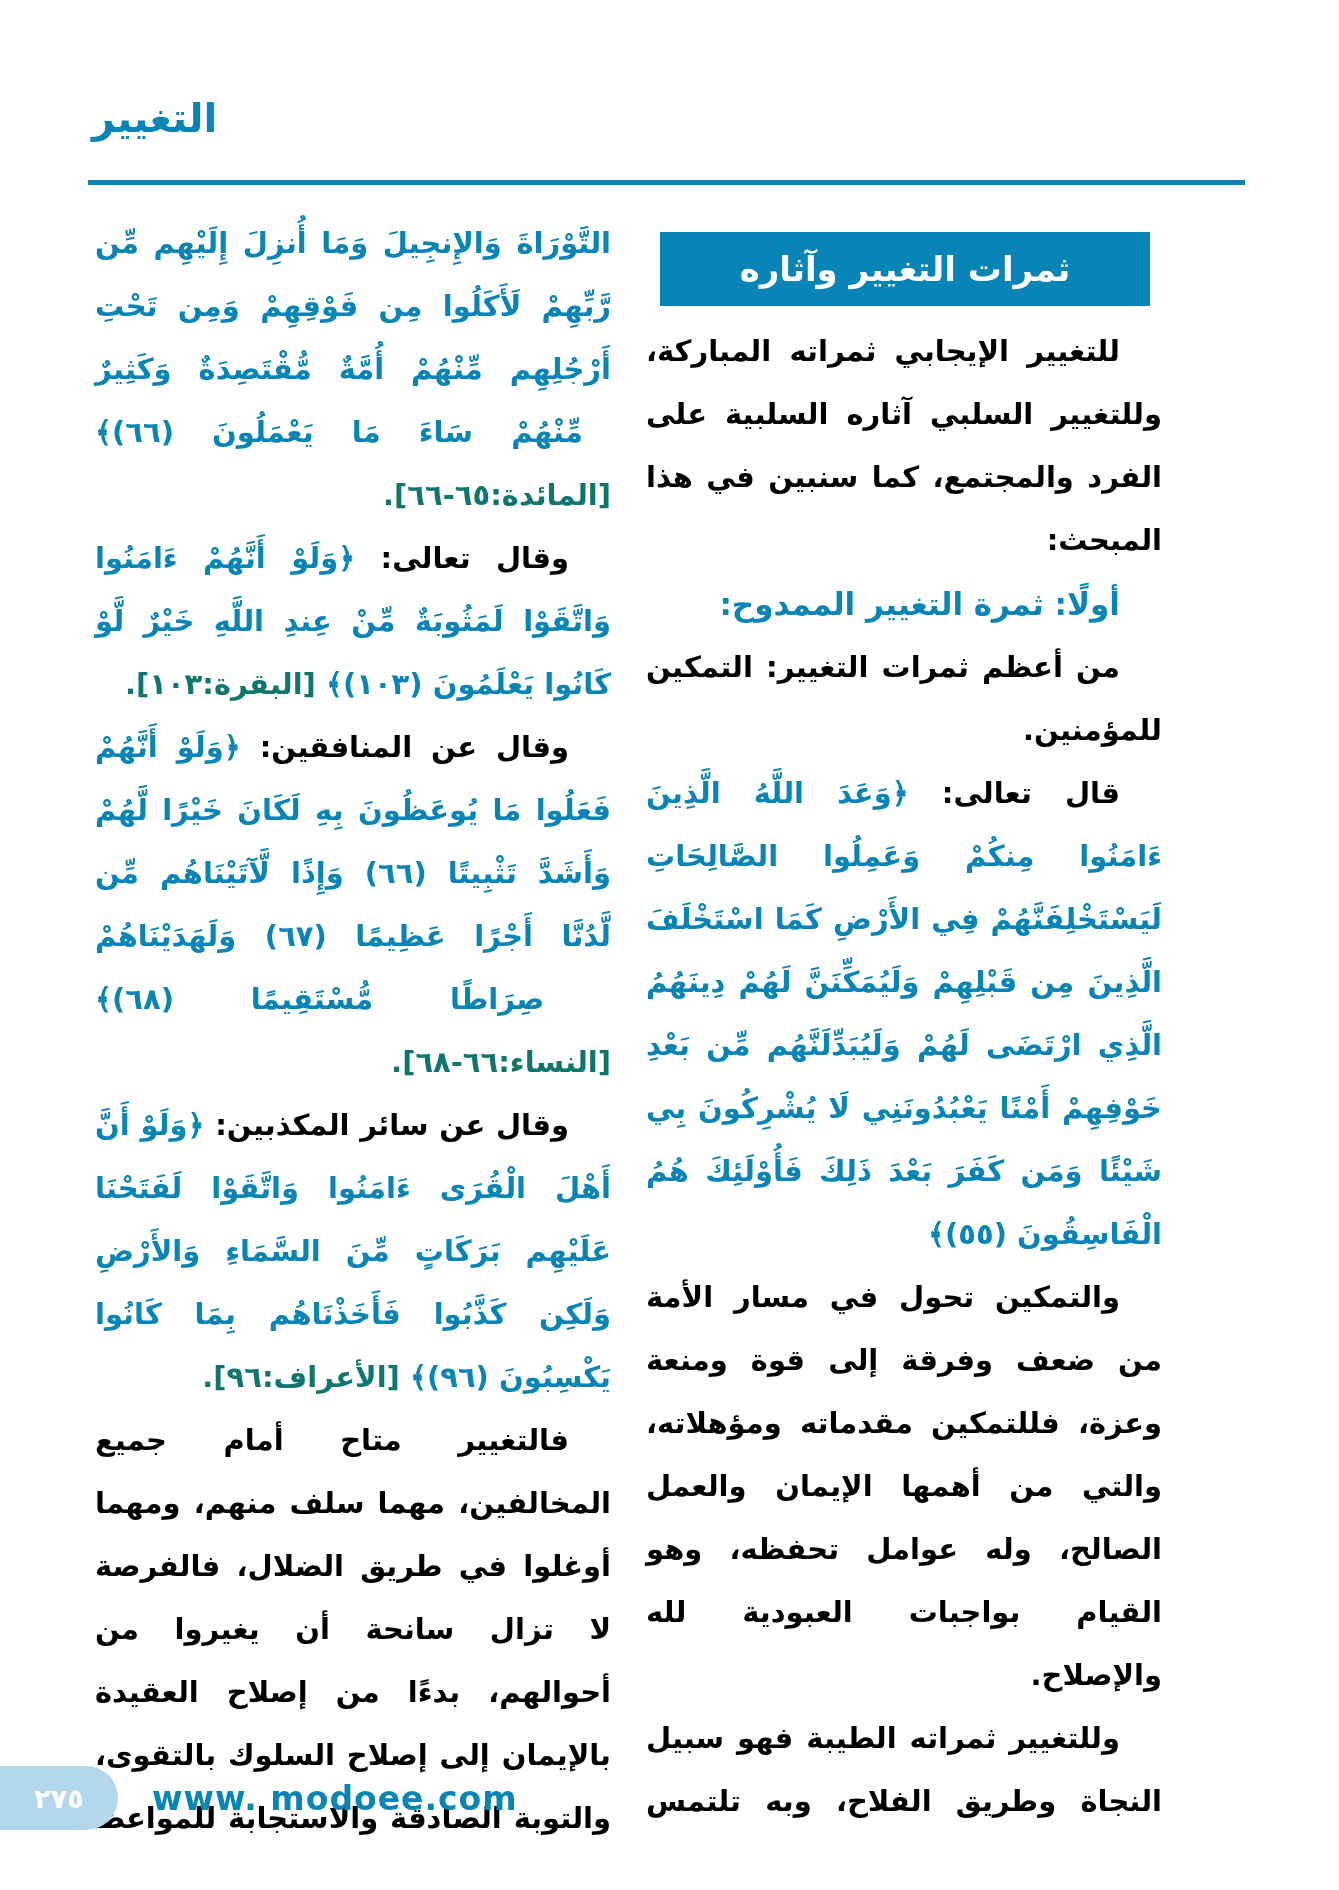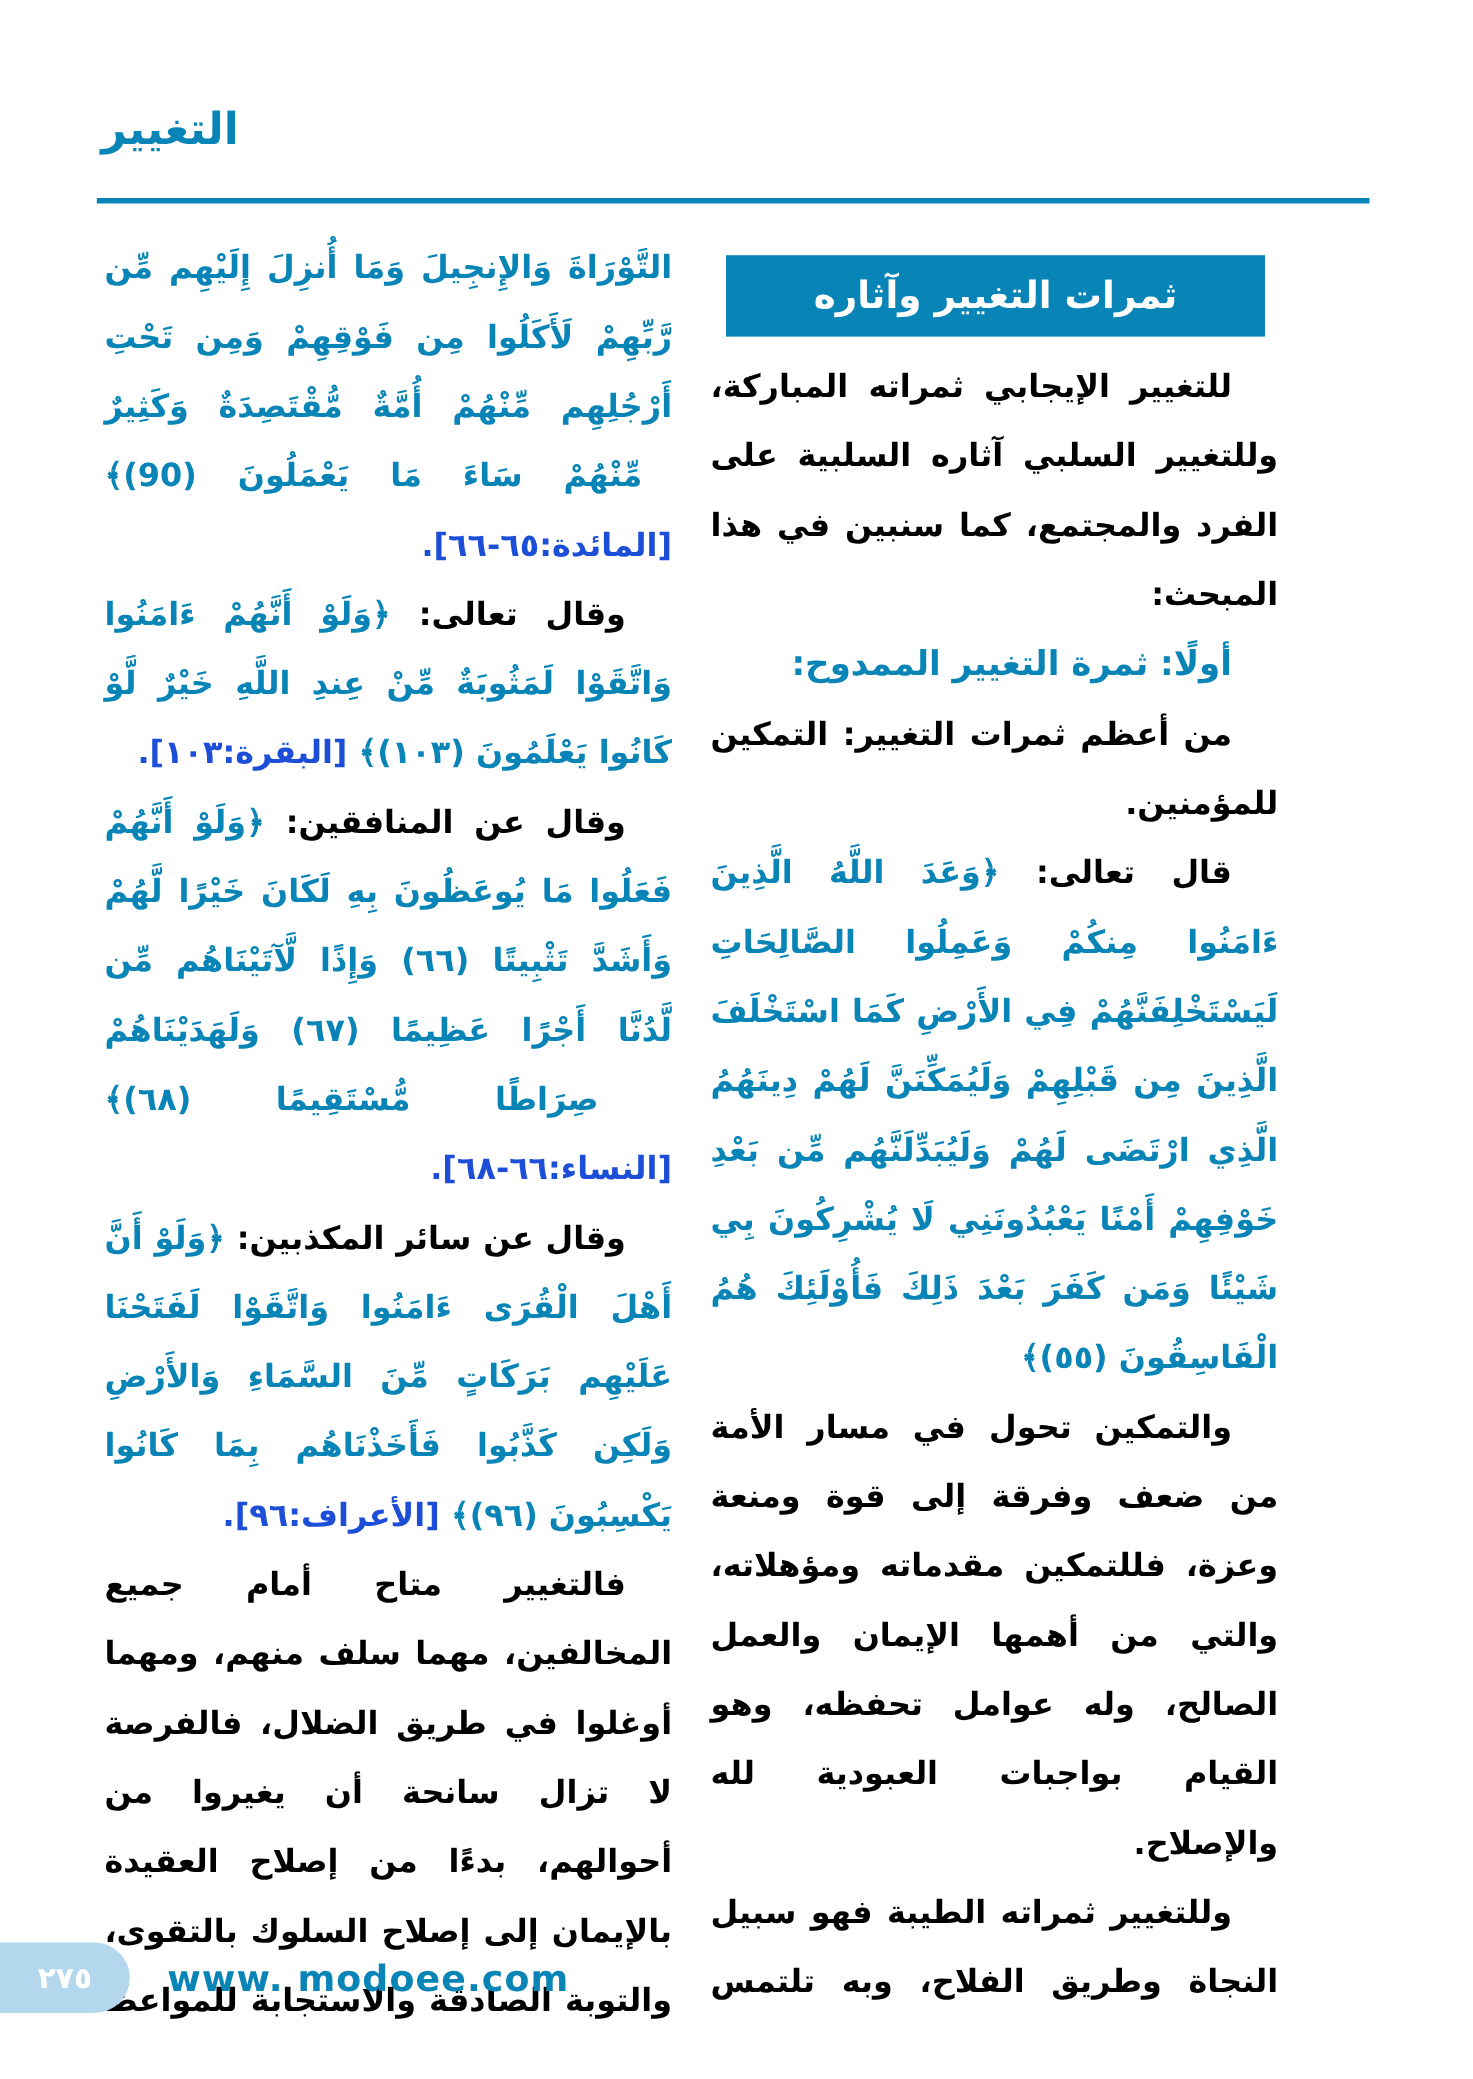--- a/index.html
+++ b/index.html
@@ -42,21 +42,21 @@
   .body {
     font-size: 29px;
     line-height: 63px;
     font-weight: bold;
     color: #000000;
     text-align: justify;
     text-justify: inter-word;
   }
   .indent { text-indent: 42px; }
   .verse { color: var(--accent, #0984b6); }
-  .ref { color: #1d4ed8; }
+  .ref { color: #0f766e; }
   .ref-line {
     font-size: 27px;
     line-height: 60px;
   }
   .subheading {
     color: var(--accent, #0984b6);
     font-size: 31px;
     font-weight: bold;
     line-height: 60px;
     padding-right: 42px;
@@ -122,21 +122,21 @@
     </p>
 
     <p class="body indent">والتمكين تحول في مسار الأمة من ضعف وفرقة إلى قوة ومنعة وعزة، فللتمكين مقدماته ومؤهلاته، والتي من أهمها الإيمان والعمل الصالح، وله عوامل تحفظه، وهو القيام بواجبات العبودية لله والإصلاح.</p>
 
     <p class="body indent">وللتغيير ثمراته الطيبة فهو سبيل النجاة وطريق الفلاح، وبه تلتمس البركات. وهو متاحٌ لكل من شرع فيه وأخذ بأسبابه مهما كان من فساد حاله وضلاله قبل التغيير.</p>
 
   </section>
 
   <section class="col col-left">
     <p class="body">
-      <span class="verse">التَّوْرَاةَ وَالإِنجِيلَ وَمَا أُنزِلَ إِلَيْهِم مِّن رَّبِّهِمْ لَأَكَلُوا مِن فَوْقِهِمْ وَمِن تَحْتِ أَرْجُلِهِم مِّنْهُمْ أُمَّةٌ مُّقْتَصِدَةٌ وَكَثِيرٌ مِّنْهُمْ سَاءَ مَا يَعْمَلُونَ (90)﴾ </span>
+      <span class="verse">التَّوْرَاةَ وَالإِنجِيلَ وَمَا أُنزِلَ إِلَيْهِم مِّن رَّبِّهِمْ لَأَكَلُوا مِن فَوْقِهِمْ وَمِن تَحْتِ أَرْجُلِهِم مِّنْهُمْ أُمَّةٌ مُّقْتَصِدَةٌ وَكَثِيرٌ مِّنْهُمْ سَاءَ مَا يَعْمَلُونَ (٦٦)﴾ </span>
       <span class="ref">[المائدة:٦٥-٦٦].</span>
     </p>
 
     <p class="body indent">
       <span>وقال تعالى: </span>
       <span class="verse">﴿وَلَوْ أَنَّهُمْ ءَامَنُوا وَاتَّقَوْا لَمَثُوبَةٌ مِّنْ عِندِ اللَّهِ خَيْرٌ لَّوْ كَانُوا يَعْلَمُونَ (١٠٣)﴾ </span>
       <span class="ref">[البقرة:١٠٣].</span>
     </p>
 
     <p class="body indent">

